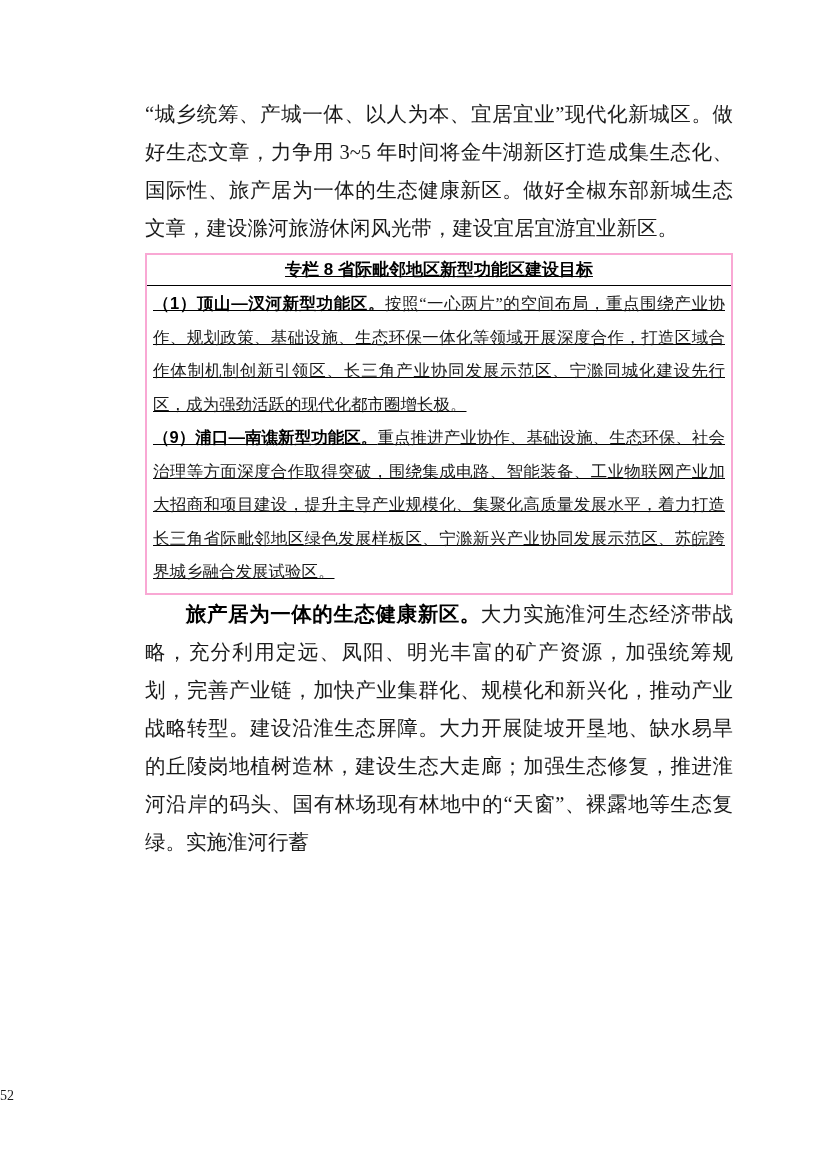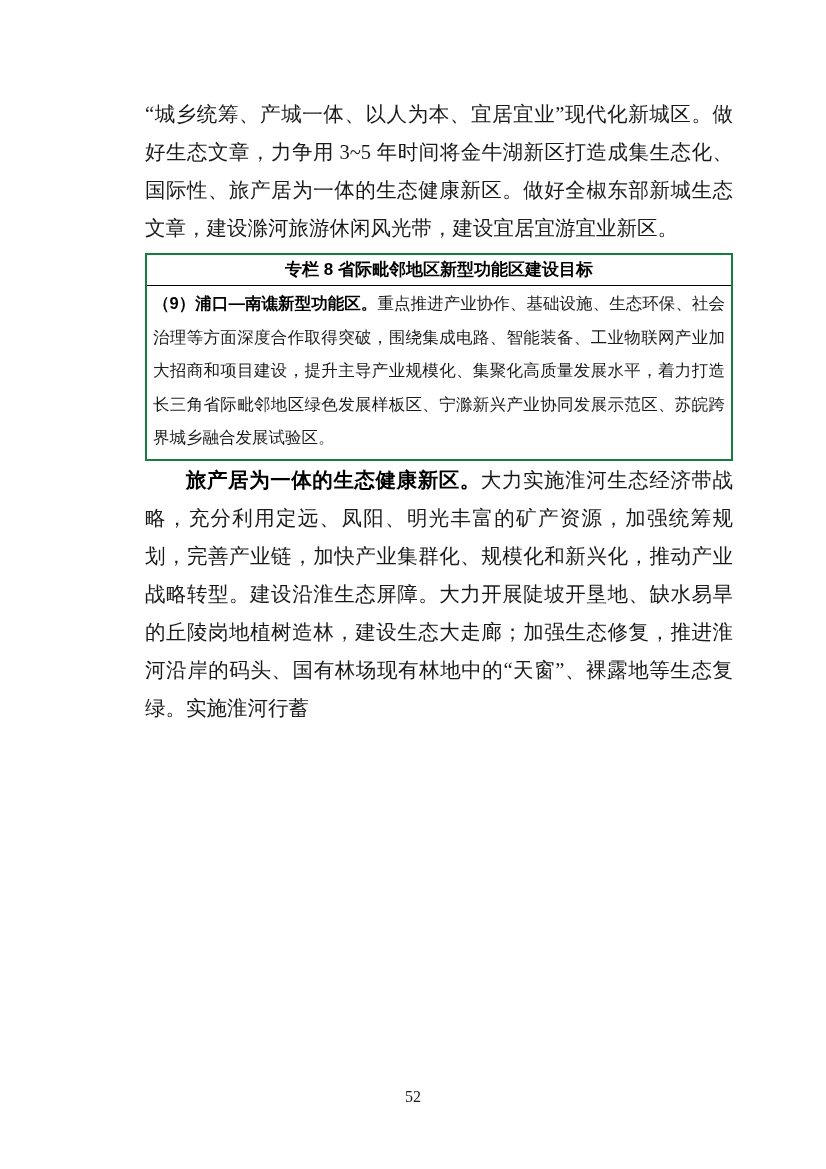--- a/index.html
+++ b/index.html
@@ -29,21 +29,22 @@
     color: #1a1a1a;
   }
   .para.indent { text-indent: 2em; }
   .para .lead {
     font-family: "Liberation Sans", "DejaVu Sans", sans-serif;
     font-weight: bold;
     color: #000;
   }
   .callout-box {
     margin-top: 6px;
-    border: 2px solid #15803d;
+    border: 2px solid #f9a8d4;
+    text-decoration: underline;
   }
   .box-title {
     font-family: "Liberation Sans", "DejaVu Sans", sans-serif;
     font-weight: bold;
     font-size: 17px;
     line-height: 30px;
     height: 30px;
     text-align: center;
     border-bottom: 1px solid #000;
     color: #000;
@@ -63,39 +64,41 @@
     font-family: "Liberation Sans", "DejaVu Sans", sans-serif;
     font-weight: bold;
     color: #000;
   }
   .after-box { margin-top: 4px; }
   .page-number {
     position: absolute;
     left: 0;
     right: 0;
     top: 1088px;
-    text-align: center;
-    font-size: 16px;
+    font-size: 14px;
     color: #1a1a1a;
   }
 </style>
 </head>
 <body>
 
 <div class="page">
   <div class="content">
 
     <p class="para">
       <span>“城乡统筹、产城一体、以人为本、宜居宜业”现代化新城区。做好生态文章，力争用 3~5 年时间将金牛湖新区打造成集生态化、国际性、旅产居为一体的生态健康新区。做好全椒东部新城生态文章，建设滁河旅游休闲风光带，建设宜居宜游宜业新区。</span>
     </p>
 
     <div class="callout-box">
       <div class="box-title">专栏 8 省际毗邻地区新型功能区建设目标</div>
       <div class="box-body">
         <p class="box-para">
+          <span class="lead">（1）顶山—汊河新型功能区。</span><span>按照“一心两片”的空间布局，重点围绕产业协作、规划政策、基础设施、生态环保一体化等领域开展深度合作，打造区域合作体制机制创新引领区、长三角产业协同发展示范区、宁滁同城化建设先行区，成为强劲活跃的现代化都市圈增长极。</span>
+        </p>
+        <p class="box-para">
           <span class="lead">（9）浦口—南谯新型功能区。</span><span>重点推进产业协作、基础设施、生态环保、社会治理等方面深度合作取得突破，围绕集成电路、智能装备、工业物联网产业加大招商和项目建设，提升主导产业规模化、集聚化高质量发展水平，着力打造长三角省际毗邻地区绿色发展样板区、宁滁新兴产业协同发展示范区、苏皖跨界城乡融合发展试验区。</span>
         </p>
       </div>
     </div>
 
 
     <p class="para indent">
       <span class="lead">旅产居为一体的生态健康新区。</span><span>大力实施淮河生态经济带战略，充分利用定远、凤阳、明光丰富的矿产资源，加强统筹规划，完善产业链，加快产业集群化、规模化和新兴化，推动产业战略转型。建设沿淮生态屏障。大力开展陡坡开垦地、缺水易旱的丘陵岗地植树造林，建设生态大走廊；加强生态修复，推进淮河沿岸的码头、国有林场现有林地中的“天窗”、裸露地等生态复绿。实施淮河行蓄</span>
     </p>
 

